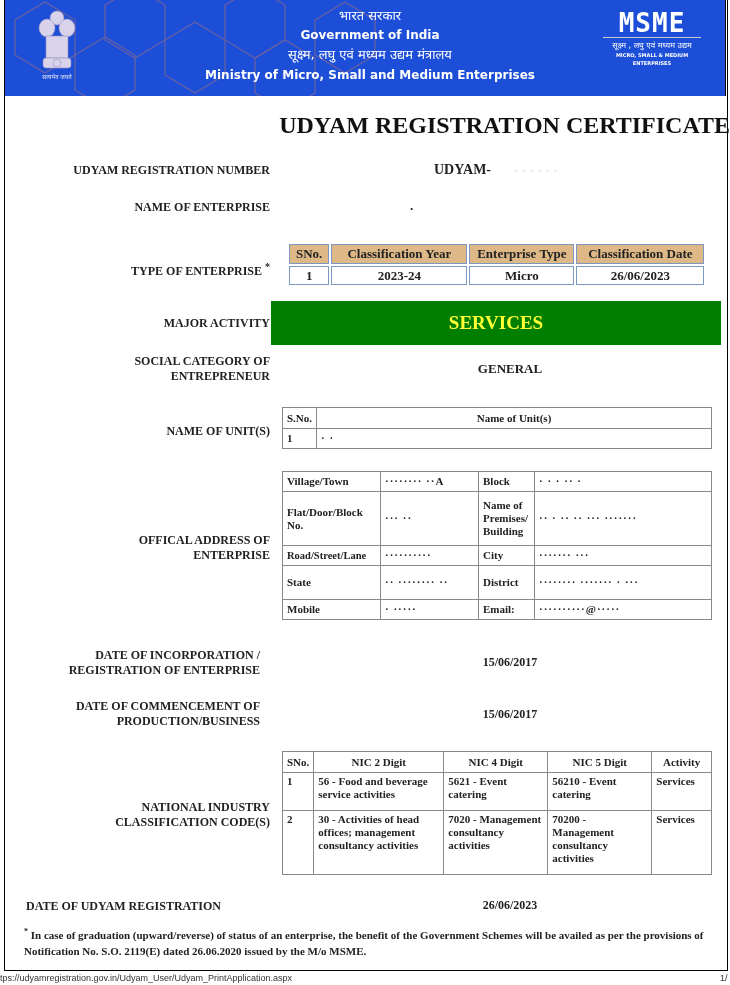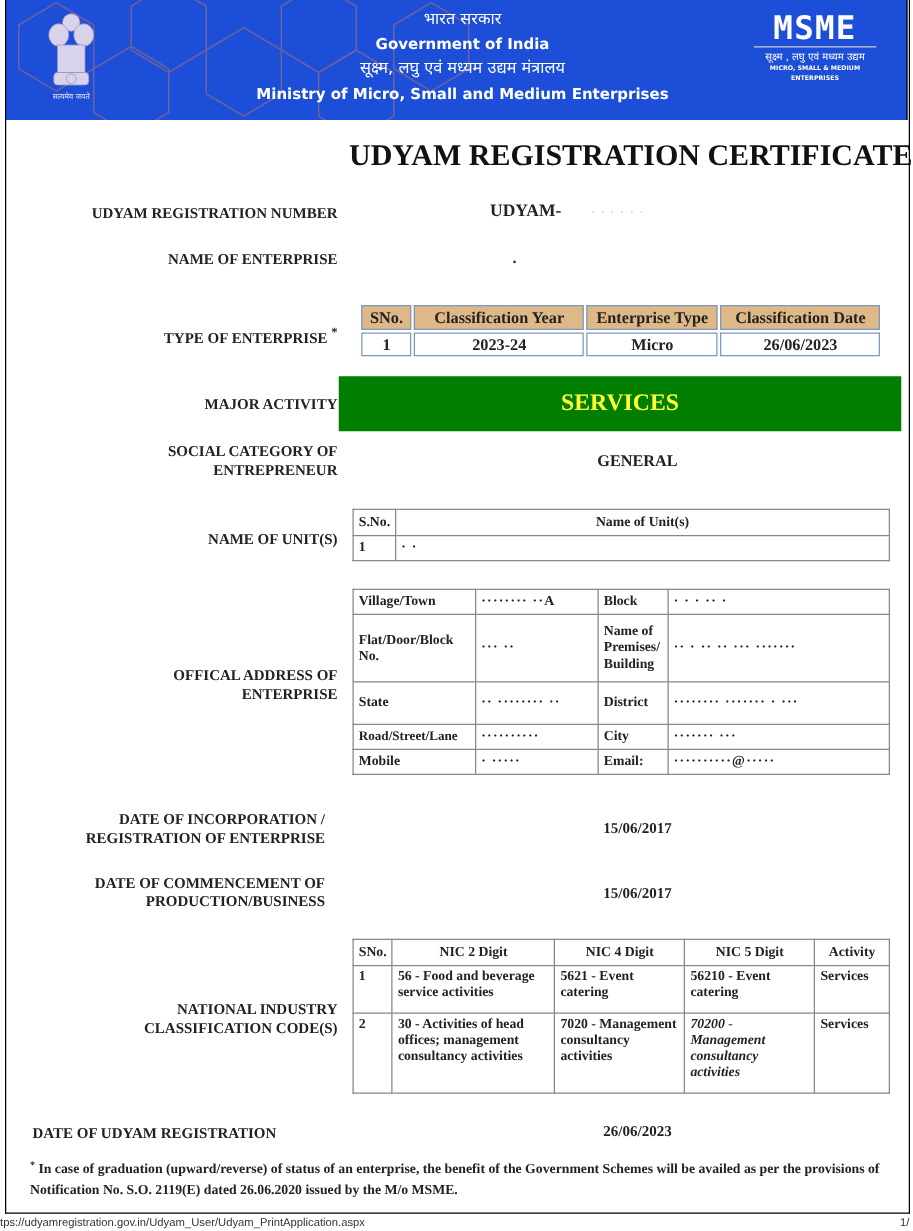--- a/index.html
+++ b/index.html
@@ -102,21 +102,21 @@
     <div class="logo">MSME</div>
     <div class="line"></div>
     <div class="hi">सूक्ष्म , लघु एवं मध्यम उद्यम</div>
     <div class="en">MICRO, SMALL &amp; MEDIUM ENTERPRISES</div>
   </div>
 </div>
 
 <div class="title">UDYAM REGISTRATION CERTIFICATE</div>
 
 <div class="lbl" style="left:20px; top:163px; width:250px;">UDYAM REGISTRATION NUMBER</div>
-<div class="val" style="left:392px; top:162px; font-size:14px; text-align:left;">
+<div class="val" style="left:434px; top:162px; font-size:14px; text-align:left;">
   <span>UDYAM-</span>
   <span class="redact" style="font-size:10px; margin-left:20px;">· · · · · ·</span>
 </div>
 
 <div class="lbl" style="left:20px; top:200px; width:250px;">NAME OF ENTERPRISE</div>
 <div class="val" style="left:410px; top:198px;">.</div>
 
 <div class="lbl" style="left:20px; top:259px; width:250px;">
   <span>TYPE OF ENTERPRISE</span>
   <sup>*</sup>
@@ -173,30 +173,30 @@
     <td>Block</td>
     <td class="redact">· · · ·· ·</td>
   </tr>
   <tr>
     <td style="width:98px; height:54px;">Flat/Door/Block No.</td>
     <td style="width:98px;" class="redact">··· ··</td>
     <td style="width:56px;">Name of Premises/ Building</td>
     <td class="redact">·· · ·· ·· ··· ·······</td>
   </tr>
   <tr>
+    <td style="height:20px; font-size:10.5px;">Road/Street/Lane</td>
+    <td class="redact">··········</td>
+    <td>City</td>
+    <td class="redact">······· ···</td>
+  </tr>
+  <tr>
     <td style="height:34px;">State</td>
     <td class="redact">·· ········ ··</td>
     <td>District</td>
     <td class="redact">········ ······· · ···</td>
-  </tr>
-  <tr>
-    <td style="height:20px; font-size:10.5px;">Road/Street/Lane</td>
-    <td class="redact">··········</td>
-    <td>City</td>
-    <td class="redact">······· ···</td>
   </tr>
   <tr>
     <td style="height:20px;">Mobile</td>
     <td class="redact">· ·····</td>
     <td>Email:</td>
     <td class="redact">··········@·····</td>
   </tr>
 </tbody>
   </table>
 
@@ -229,21 +229,21 @@
     <td style="vertical-align:top; height:38px;">1</td>
     <td style="vertical-align:top;margin-top:28px;">56 - Food and beverage service activities</td>
     <td style="vertical-align:top;">5621 - Event catering</td>
     <td style="vertical-align:top;">56210 - Event catering</td>
     <td style="vertical-align:top;">Services</td>
   </tr>
   <tr>
     <td style="vertical-align:top; height:64px;">2</td>
     <td style="vertical-align:top;">30 - Activities of head offices; management consultancy activities</td>
     <td style="vertical-align:top;">7020 - Management consultancy activities</td>
-    <td style="vertical-align:top;font-style:italic;">70200 - Management consultancy activities</td>
+    <td style="vertical-align:top;">70200 - Management consultancy activities</td>
     <td style="vertical-align:top;">Services</td>
   </tr>
 </tbody>
   </table>
 
 <div class="lbl" style="left:26px; top:899px; width:240px; text-align:left;">DATE OF UDYAM REGISTRATION</div>
 <div class="val" style="left:440px; top:898px; width:140px; font-size:12px;">26/06/2023</div>
 
 <div class="footnote"><sup>*</sup><span> In case of graduation (upward/reverse) of status of an enterprise, the benefit of the Government Schemes will be availed as per the provisions of Notification No. S.O. 2119(E) dated    26.06.2020 issued by the M/o MSME.</span></div>
 

